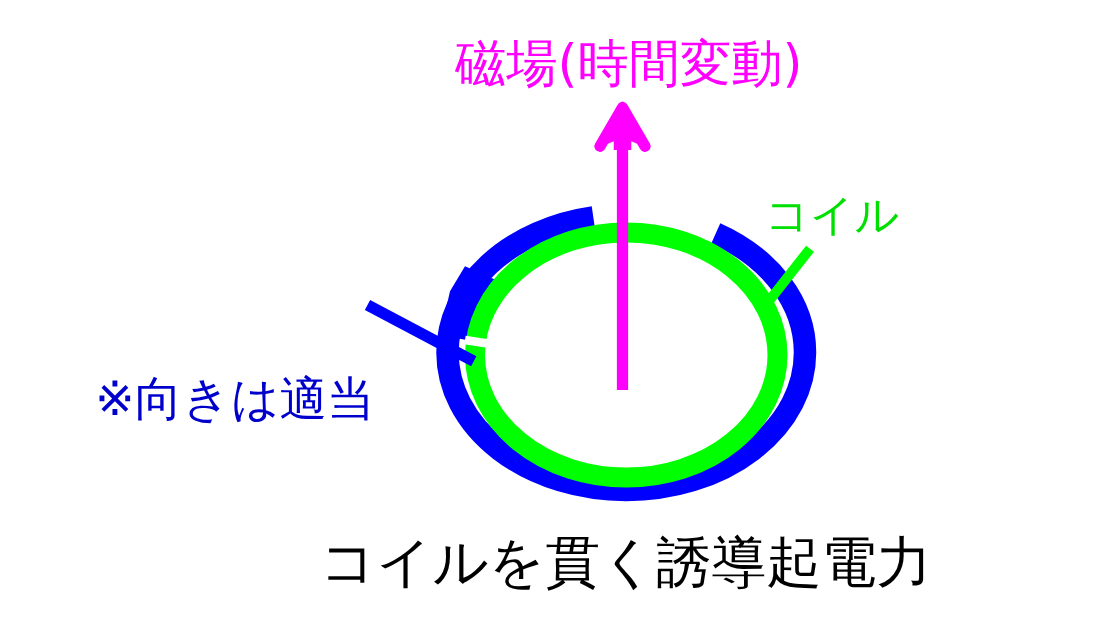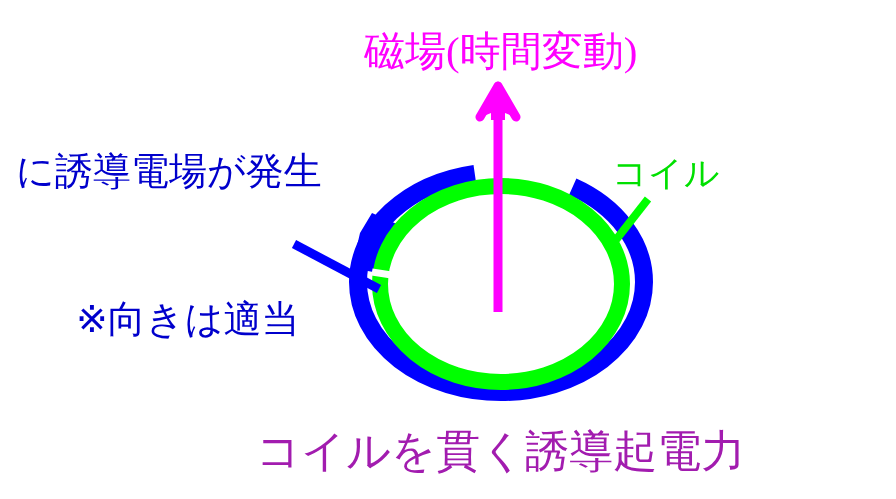--- a/index.html
+++ b/index.html
@@ -28,21 +28,20 @@
     position: absolute;
     white-space: nowrap;
     line-height: 1.22;
     font-weight: 400;
   }
   #field-label {
     left: 364px;
     top: 26px;
     font-size: 41px;
     color: #ff00ff;
-    font-family: Liberation Serif, serif;
   }
   #induced-field-note {
     left: 16px;
     top: 148px;
     font-size: 38px;
     color: #0000cc;
   }
   #induced-field-note .line2 {
     display: block;
   }
@@ -55,21 +54,21 @@
   #coil-label {
     left: 612px;
     top: 152px;
     font-size: 35px;
     color: #00e000;
   }
   #bottom-caption {
     left: 256px;
     top: 424px;
     font-size: 44px;
-    color: #a21caf;
+    color: #000000;
   }
 </style>
 </head>
 <body>
 
 <div id="canvas">
 
   <svg id="figure-svg" viewBox="0 0 896 499">
 
     <g>
@@ -91,21 +90,20 @@
     </g>
 
     <line x1="294" y1="244" x2="379" y2="289" stroke="#0000ff" stroke-width="9"></line>
 
     <line x1="648" y1="199" x2="608" y2="250" stroke="#00ff00" stroke-width="8"></line>
   </svg>
 
   <div class="txt" id="field-label">磁場(時間変動)</div>
 
   <div class="txt" id="induced-field-note">
-    <span class="line2">に誘導電場が発生</span>
   </div>
 
   <div class="txt" id="coil-label">コイル</div>
 
   <div class="txt" id="direction-caveat">※向きは適当</div>
 
   <div class="txt" id="bottom-caption">コイルを貫く誘導起電力</div>
 
 </div>
 

